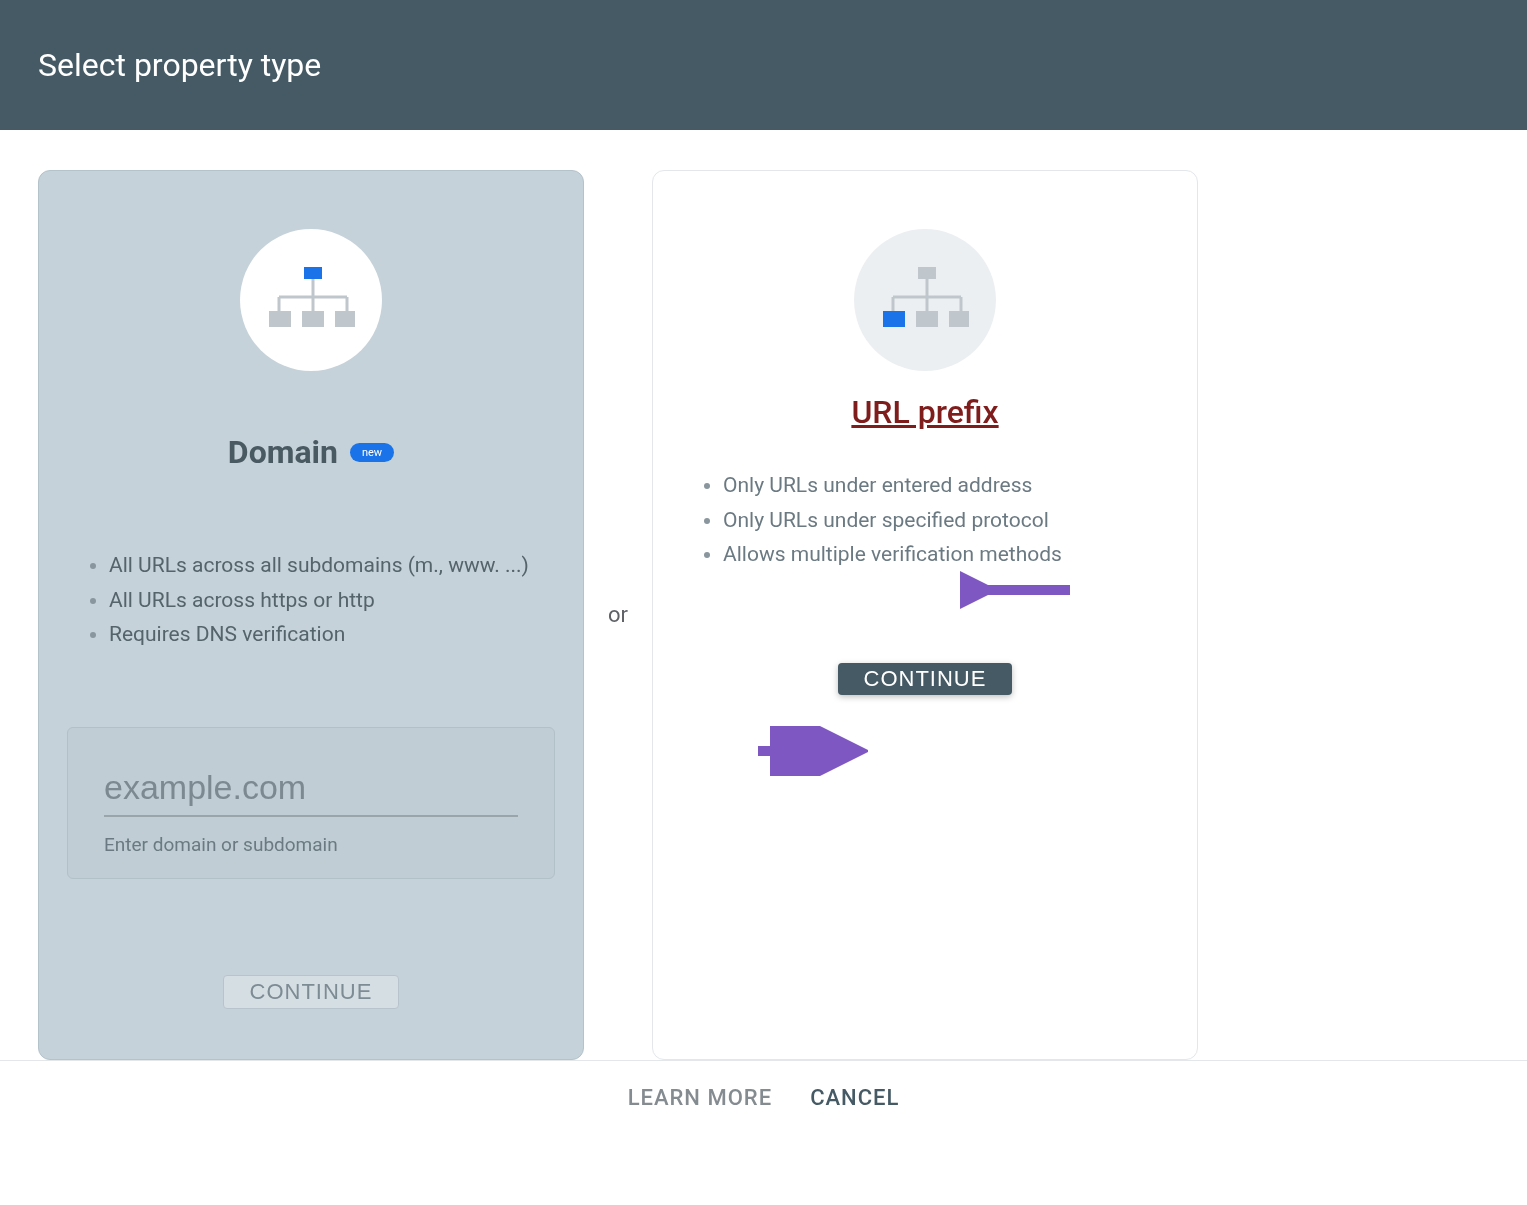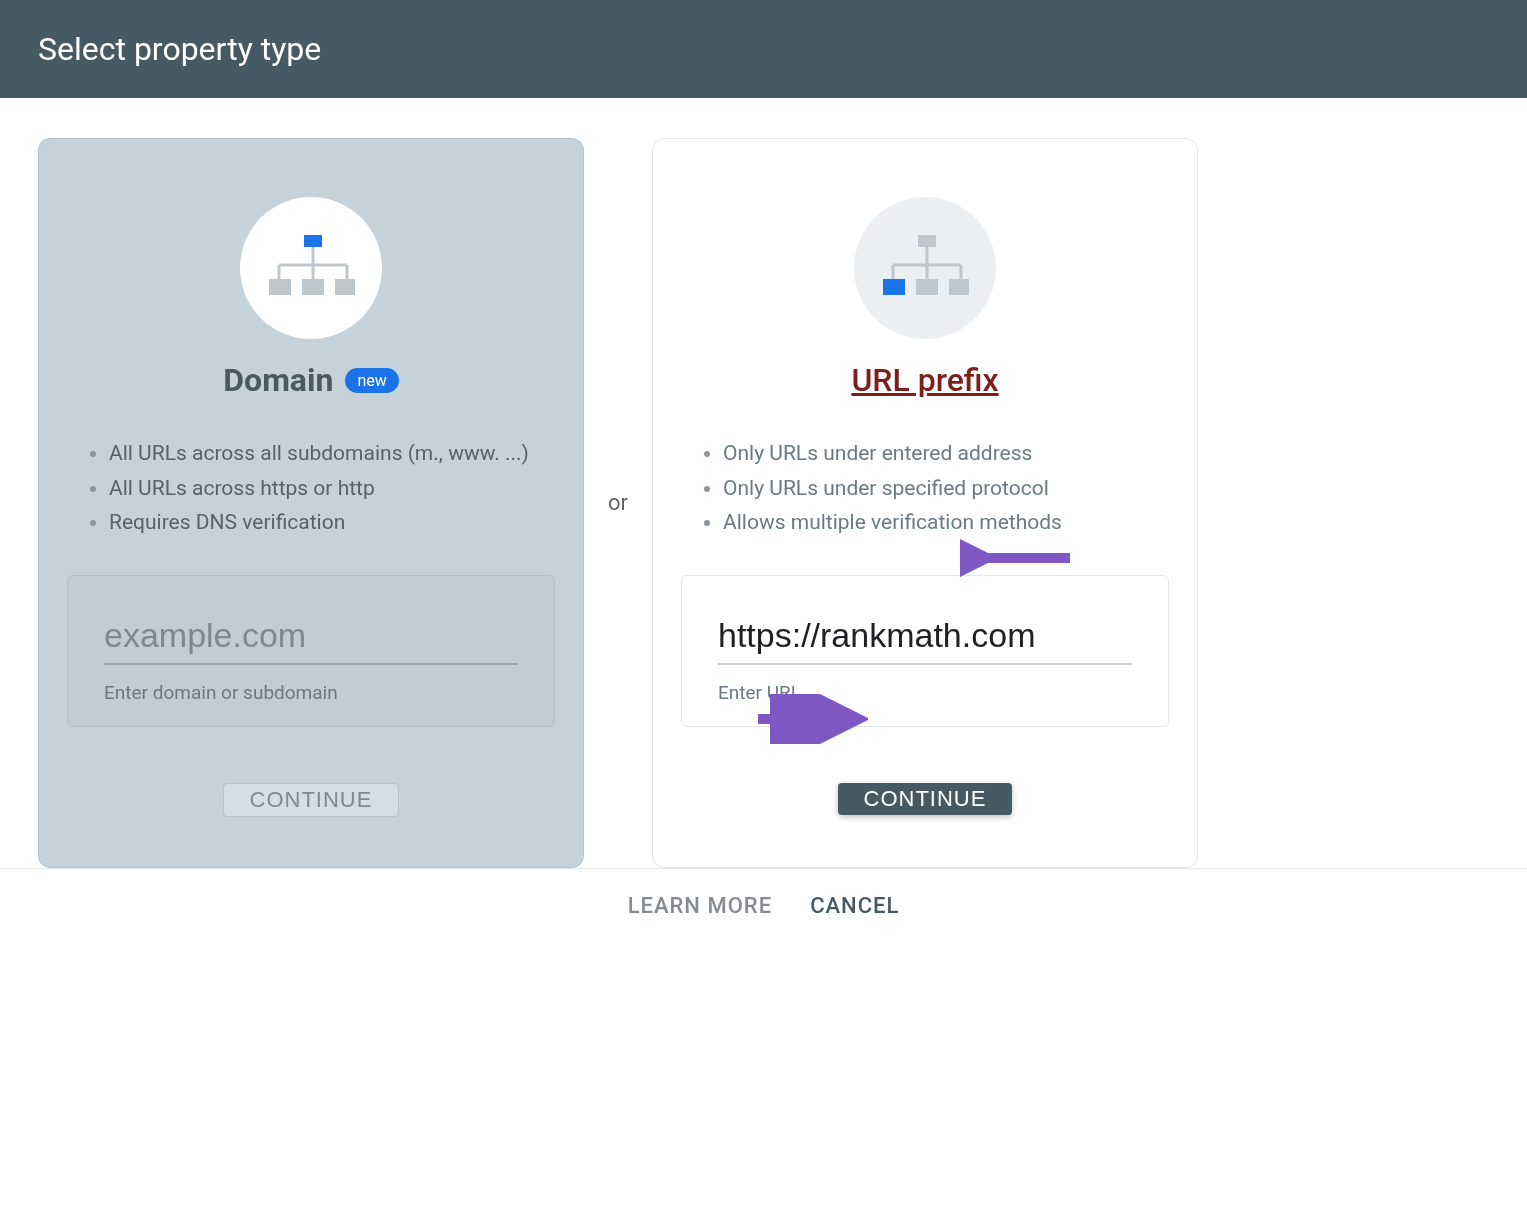--- a/index.html
+++ b/index.html
@@ -32,21 +32,21 @@
   body {
     margin: 0;
     font-family: Roboto, "Helvetica Neue", Arial, sans-serif;
     color: var(--page-fg);
     background: #ffffff;
     width: 1527px;
   }
   .header {
     background: var(--header-bg);
     color: var(--header-fg);
-    padding: 30px 38px;
+    padding: 46px 38px;
     font-size: 32px;
     font-weight: 400;
   }
   .content {
     position: relative;
     padding: 40px 0 0 0;
     display: flex;
     align-items: stretch;
     min-height: 750px;
   }
@@ -55,20 +55,21 @@
     padding: 58px 28px 50px 28px;
     display: flex;
     flex-direction: column;
     align-items: center;
   }
   .card-domain {
     margin-left: 38px;
     width: 546px;
     background: var(--card-domain-bg);
     border: 1px solid #b4c2ca;
+    gap: 40px;
   }
   .card-url {
     margin-left: 0;
     width: 546px;
     background: var(--card-url-bg);
     border: 1px solid var(--card-border);
   }
   .or-sep {
     width: 68px;
     display: flex;
@@ -96,21 +97,21 @@
   }
   .card-title {
     font-size: 32px;
     font-weight: 700;
     color: #4a5a63;
   }
   .card-url .card-title { font-weight: 500; color: #7f1d1d; text-decoration: underline; }
   .badge {
     background: var(--badge-bg);
     color: var(--badge-fg);
-    font-size: 16px;
+    font-size: 11px;
     border-radius: 999px;
     padding: 3px 12px;
   }
   .bullets {
     align-self: stretch;
     margin: 0 0 34px 0;
     padding-left: 42px;
     color: #55636b;
     font-size: 21px;
     line-height: 1.55;
@@ -242,24 +243,20 @@
       </svg>
     </div>
     <div class="title-row">
       <span class="card-title">URL prefix</span>
     </div>
     <ul class="bullets">
       <li>Only URLs under entered address</li>
       <li>Only URLs under specified protocol</li>
       <li>Allows multiple verification methods</li>
     </ul>
-    <div class="input-box input-box-url">
-      <input class="text-input" type="text" value="https://rankmath.com" style="">
-      <div class="input-help">Enter URL</div>
-    </div>
     <button class="continue-btn continue-enabled">CONTINUE</button>
   </div>
 
   <svg class="arrow" style="left:960px; top:435px;" width="120" height="50" viewBox="0 0 120 50">
     <defs>
         <marker id="ah1" markerWidth="10" markerHeight="10" refX="2" refY="5" orient="auto">
       <path d="M10,0 L0,5 L10,10 Z" fill="#7e57c2"></path>
         </marker>
       </defs>
     <line x1="110" y1="25" x2="18" y2="25" stroke="#7e57c2" stroke-width="10" marker-end="url(#ah1)"></line>

